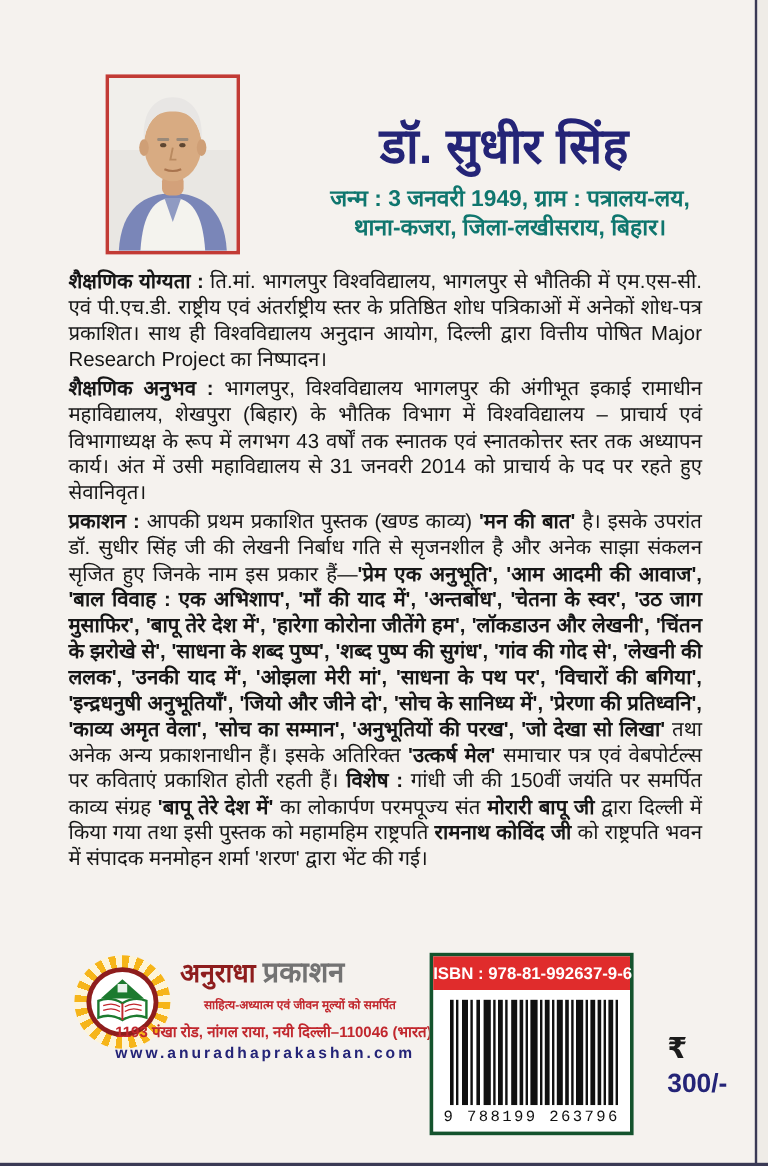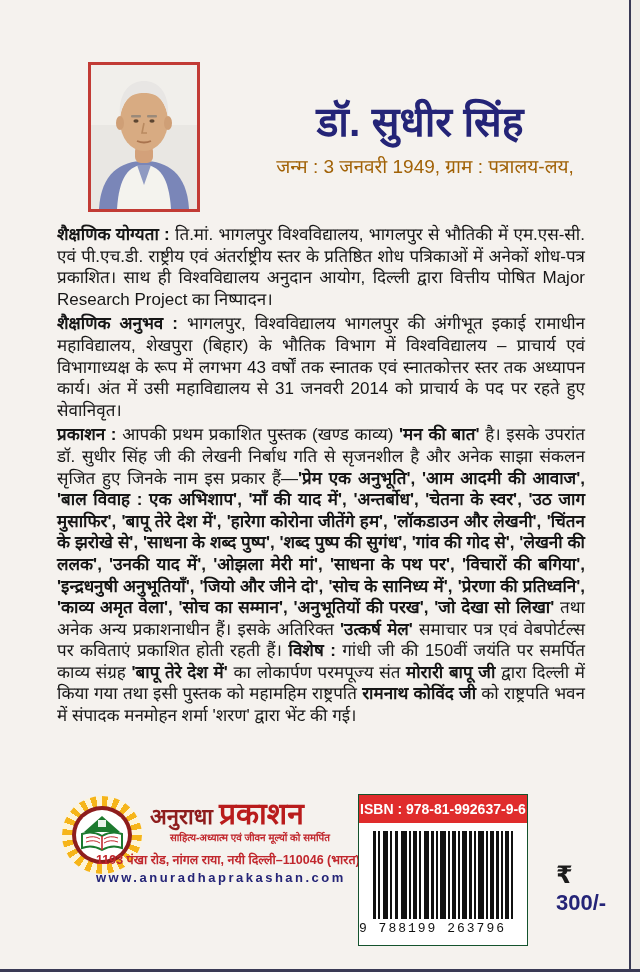--- a/index.html
+++ b/index.html
@@ -20,21 +20,21 @@
   }
   .photo-frame svg{display:block;width:100%;height:100%;}
 
   
   .title{
     position:absolute;left:240px;top:92px;width:360px;text-align:center;
     font-size:41px;font-weight:bold;color:#242477;letter-spacing:0;
   }
   .birth{
     position:absolute;left:240px;top:155px;width:370px;text-align:center;
-    font-size:19px;font-weight:normal;color:#a16207;line-height:24px;
+    font-size:19px;font-weight:bold;color:#0f766e;line-height:24px;
   }
 
   
   .body-text{
     position:absolute;left:57px;top:224px;width:528px;
     font-size:17px;line-height:21.6px;color:#161616;text-align:justify;
   }
   .body-text p{margin:0 0 3px 0;}
   .body-text b{font-weight:bold;}
 
@@ -51,47 +51,47 @@
     position:absolute;left:10px;top:10px;width:60px;height:58px;border-radius:50%;
     background:#8e1d1d;
   }
   .logo-inner{
     position:absolute;left:14px;top:14px;width:52px;height:50px;border-radius:50%;
     background:#ffffff;overflow:hidden;
   }
   .logo-inner svg{display:block;width:100%;height:100%;}
   .pub-name{position:absolute;left:92px;top:2px;width:210px;white-space:nowrap;}
   .pub-name .n1{font-size:22px;font-weight:bold;color:#8e1d1d;}
-  .pub-name .n2{font-size:30px;font-weight:bold;color:#b91c1c;margin-left:6px;}
+  .pub-name .n2{font-size:24px;font-weight:bold;color:#737373;margin-left:6px;}
   .pub-tagline{
     position:absolute;left:112px;top:40px;width:200px;
     font-size:10px;font-weight:bold;color:#c1272d;white-space:nowrap;
   }
   .pub-address{
     position:absolute;left:38px;top:62px;width:268px;
     font-size:12.5px;font-weight:bold;color:#c1272d;line-height:17px;
   }
   .pub-phone{font-size:12.5px;font-weight:bold;color:#c1272d;line-height:17px;}
   .pub-email{font-size:12.5px;font-weight:bold;color:#8e1d1d;line-height:17px;}
   .pub-site{font-size:13px;font-weight:bold;color:#242477;letter-spacing:2.5px;line-height:18px;}
 
   
   .isbn-box{
     position:absolute;left:358px;top:794px;width:170px;height:152px;
-    background:#ffffff;border:1px solid #14532d;box-sizing:border-box;
+    background:#ffffff;border:3px solid #14532d;box-sizing:border-box;
   }
   .isbn-header{
     position:absolute;left:0;top:0;width:100%;height:28px;background:#e02c2c;
     color:#ffffff;font-size:14px;font-weight:bold;text-align:center;line-height:28px;
     white-space:nowrap;
   }
   .barcode{position:absolute;left:12px;top:36px;width:146px;height:88px;}
   .barcode svg{display:block;width:100%;height:100%;}
   .barcode-digits{
-    position:absolute;left:0;top:126px;width:100%;text-align:left;
+    position:absolute;left:0;top:126px;width:100%;text-align:center;
     font-family:"Liberation Mono","DejaVu Sans Mono",monospace;
     font-size:13px;color:#111;letter-spacing:2px;white-space:nowrap;
   }
 
   
   .price{position:absolute;left:556px;top:862px;width:70px;}
   .price .cur{font-size:24px;font-weight:bold;color:#1b1b1b;display:block;line-height:26px;}
   .price .amt{font-size:22px;font-weight:bold;color:#242477;display:block;line-height:30px;}
 </style>
 </head>
@@ -124,20 +124,21 @@
       <ellipse cx="61" cy="56" rx="2.6" ry="1.8" fill="#5d4632"></ellipse>
 
       <path d="M53 58 L51 68 L56 68" fill="none" stroke="#b98a60" stroke-width="1.6"></path>
       <path d="M46 76 Q53 79 60 76" fill="none" stroke="#a9744e" stroke-width="1.8"></path>
     </svg>
   </div>
 
   <div class="title">डॉ. सुधीर सिंह</div>
   <div class="birth">
     <div>जन्म : 3 जनवरी 1949, ग्राम : पत्रालय-लय,</div>
+    <div>थाना-कजरा, जिला-लखीसराय, बिहार।</div>
   </div>
 
   <div class="body-text">
     <p><b>शैक्षणिक योग्यता : </b><span>ति.मां. भागलपुर विश्वविद्यालय, भागलपुर से भौतिकी में एम.एस-सी. एवं पी.एच.डी. राष्ट्रीय एवं अंतर्राष्ट्रीय स्तर के प्रतिष्ठित शोध पत्रिकाओं में अनेकों शोध-पत्र प्रकाशित। साथ ही विश्वविद्यालय अनुदान आयोग, दिल्ली द्वारा वित्तीय पोषित Major Research Project का निष्पादन।</span></p>
     <p><b>शैक्षणिक अनुभव : </b><span>भागलपुर, विश्वविद्यालय भागलपुर की अंगीभूत इकाई रामाधीन महाविद्यालय, शेखपुरा (बिहार) के भौतिक विभाग में विश्वविद्यालय – प्राचार्य एवं विभागाध्यक्ष के रूप में लगभग 43 वर्षों तक स्नातक एवं स्नातकोत्तर स्तर तक अध्यापन कार्य। अंत में उसी महाविद्यालय से 31 जनवरी 2014 को प्राचार्य के पद पर रहते हुए सेवानिवृत।</span></p>
     <p><b>प्रकाशन : </b><span><span>आपकी प्रथम प्रकाशित पुस्तक (खण्ड काव्य) </span><b>'मन की बात'</b><span> है। इसके उपरांत डॉ. सुधीर सिंह जी की लेखनी निर्बाध गति से सृजनशील है और अनेक साझा संकलन सृजित हुए जिनके नाम इस प्रकार हैं—</span><b>'प्रेम एक अनुभूति', 'आम आदमी की आवाज', 'बाल विवाह : एक अभिशाप', 'माँ की याद में', 'अन्तर्बोध', 'चेतना के स्वर', 'उठ जाग मुसाफिर', 'बापू तेरे देश में', 'हारेगा कोरोना जीतेंगे हम', 'लॉकडाउन और लेखनी', 'चिंतन के झरोखे से', 'साधना के शब्द पुष्प', 'शब्द पुष्प की सुगंध', 'गांव की गोद से', 'लेखनी की ललक', 'उनकी याद में', 'ओझला मेरी मां', 'साधना के पथ पर', 'विचारों की बगिया', 'इन्द्रधनुषी अनुभूतियाँ', 'जियो और जीने दो', 'सोच के सानिध्य में', 'प्रेरणा की प्रतिध्वनि', 'काव्य अमृत वेला', 'सोच का सम्मान', 'अनुभूतियों की परख', 'जो देखा सो लिखा'</b><span> तथा अनेक अन्य प्रकाशनाधीन हैं। इसके अतिरिक्त </span><b>'उत्कर्ष मेल'</b><span> समाचार पत्र एवं वेबपोर्टल्स पर कविताएं प्रकाशित होती रहती हैं। </span><b>विशेष : </b><span>गांधी जी की 150वीं जयंति पर समर्पित काव्य संग्रह </span><b>'बापू तेरे देश में'</b><span> का लोकार्पण परमपूज्य संत </span><b>मोरारी बापू जी</b><span> द्वारा दिल्ली में किया गया तथा इसी पुस्तक को महामहिम राष्ट्रपति </span><b>रामनाथ कोविंद जी</b><span> को राष्ट्रपति भवन में संपादक मनमोहन शर्मा 'शरण' द्वारा भेंट की गई।</span></span></p>
   </div>
 
   <div class="publisher">
     <div class="logo">

